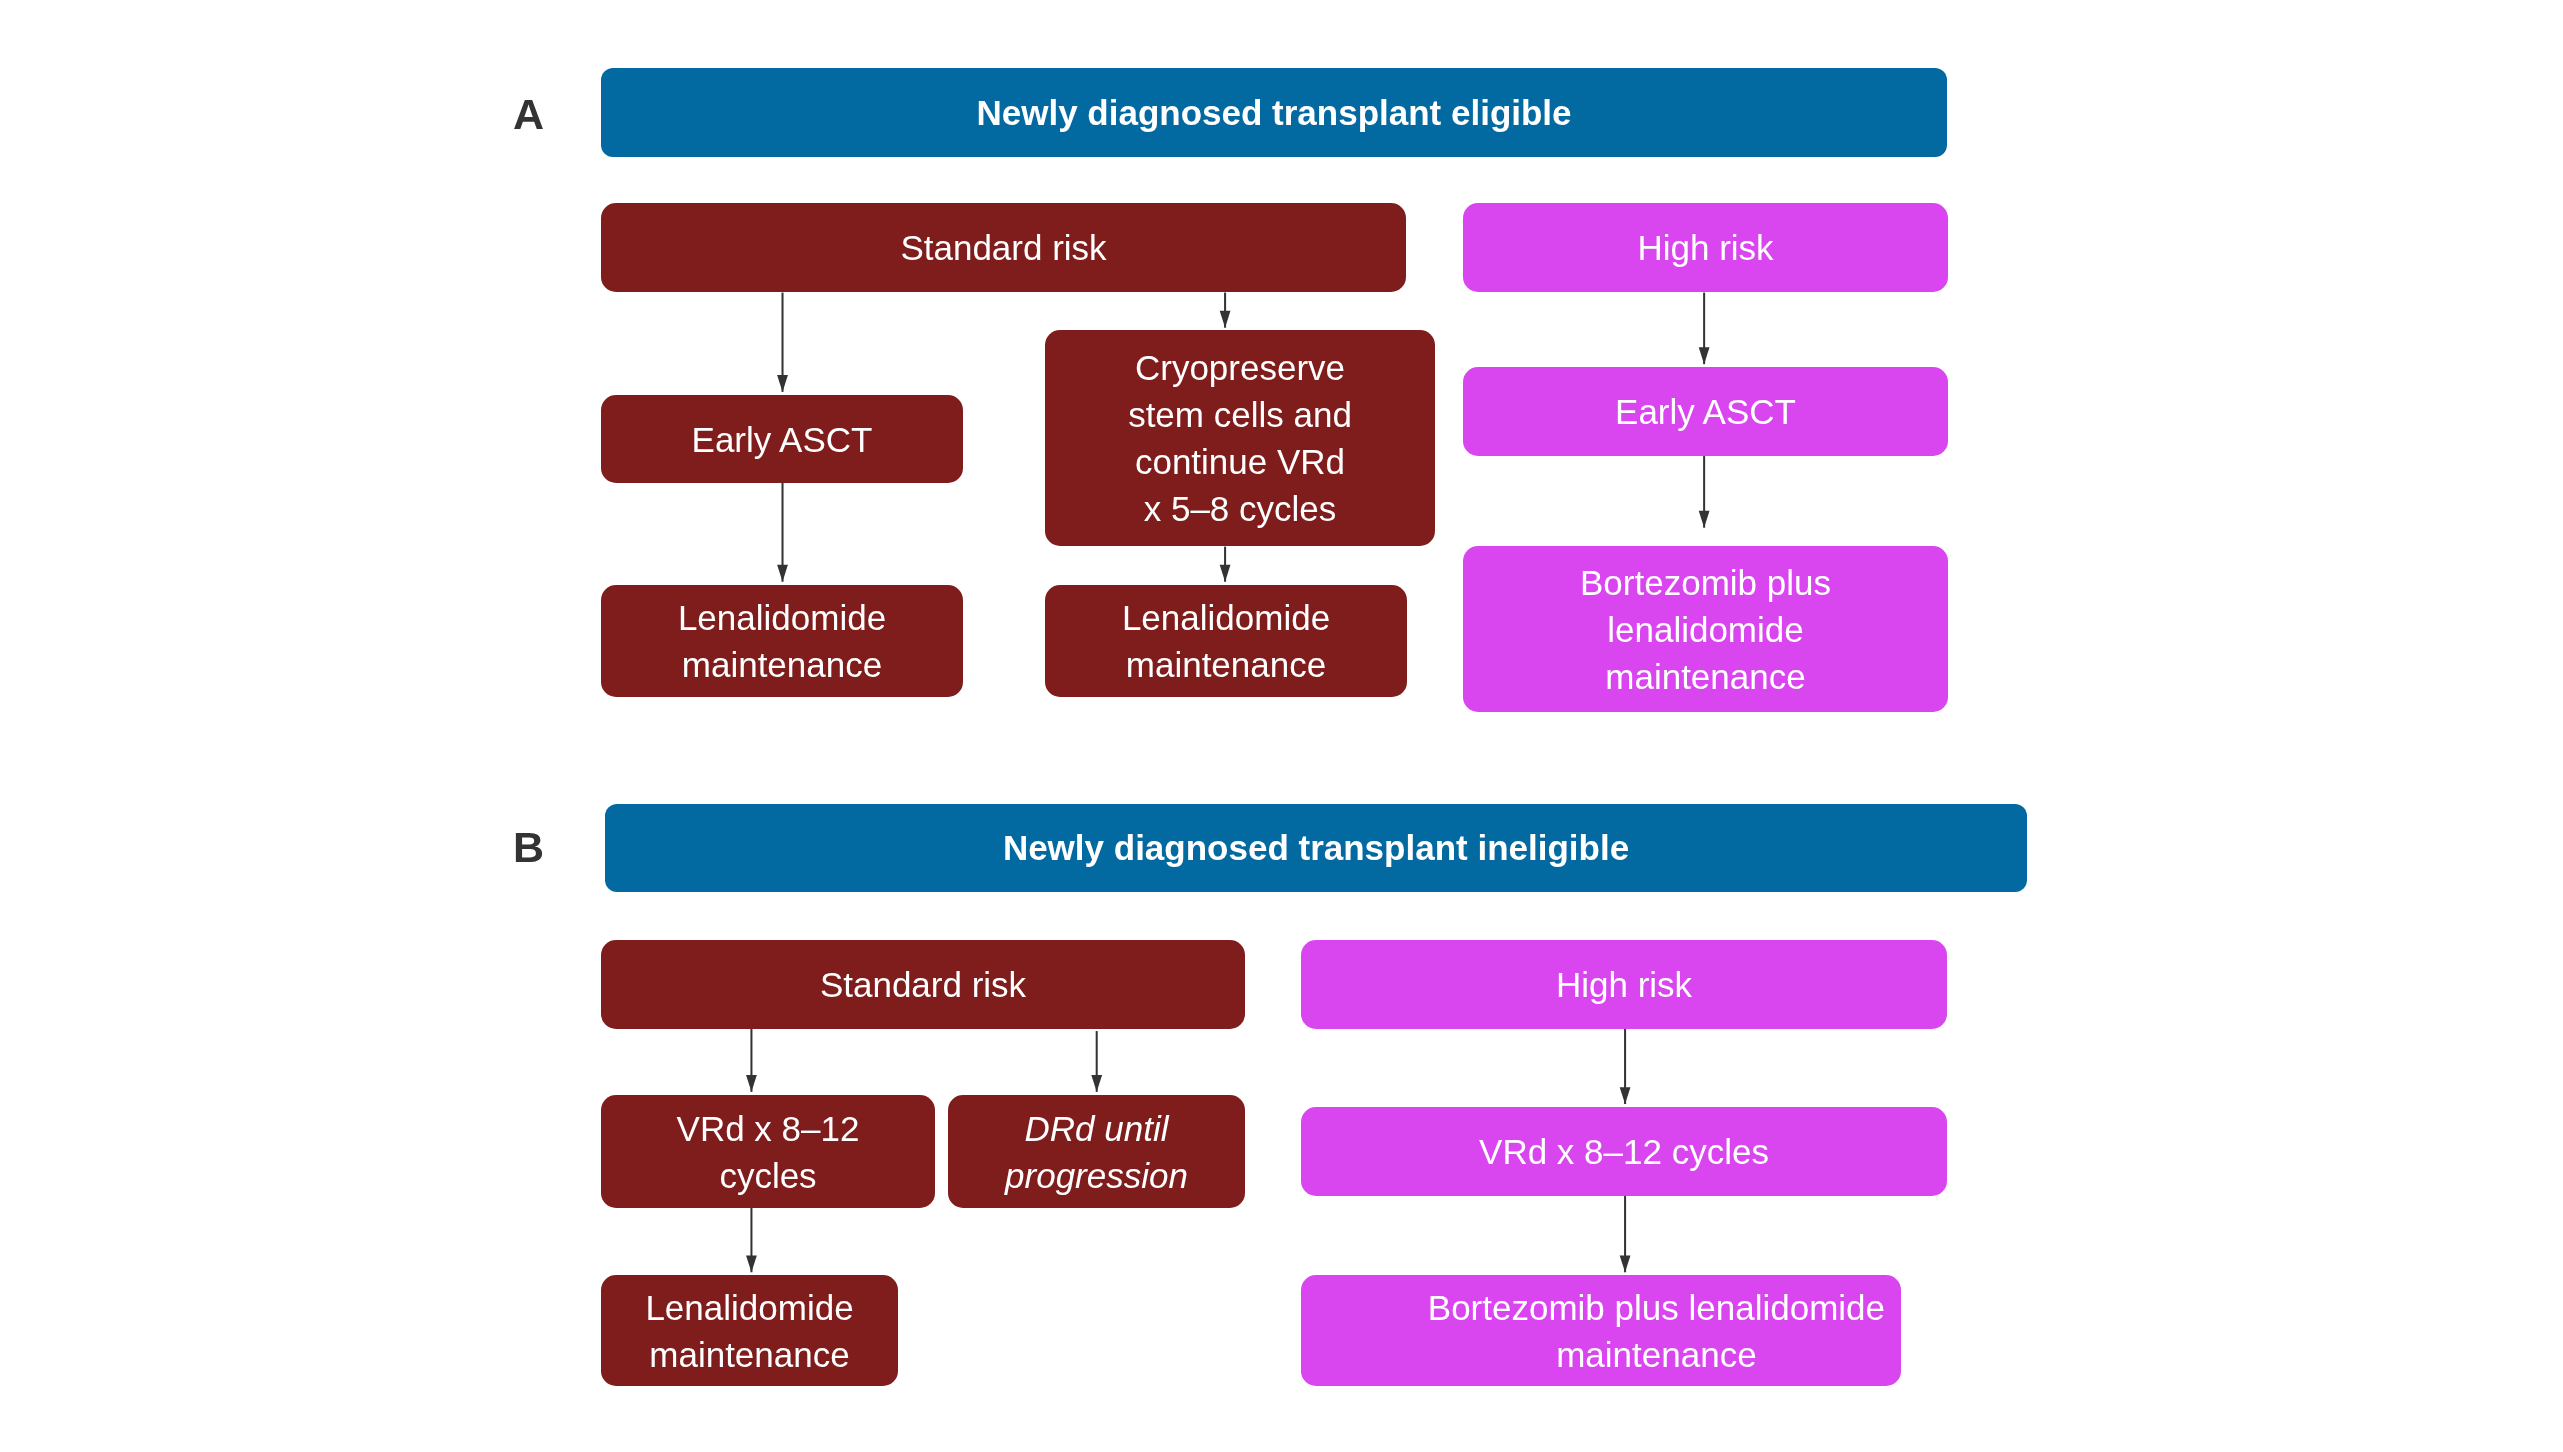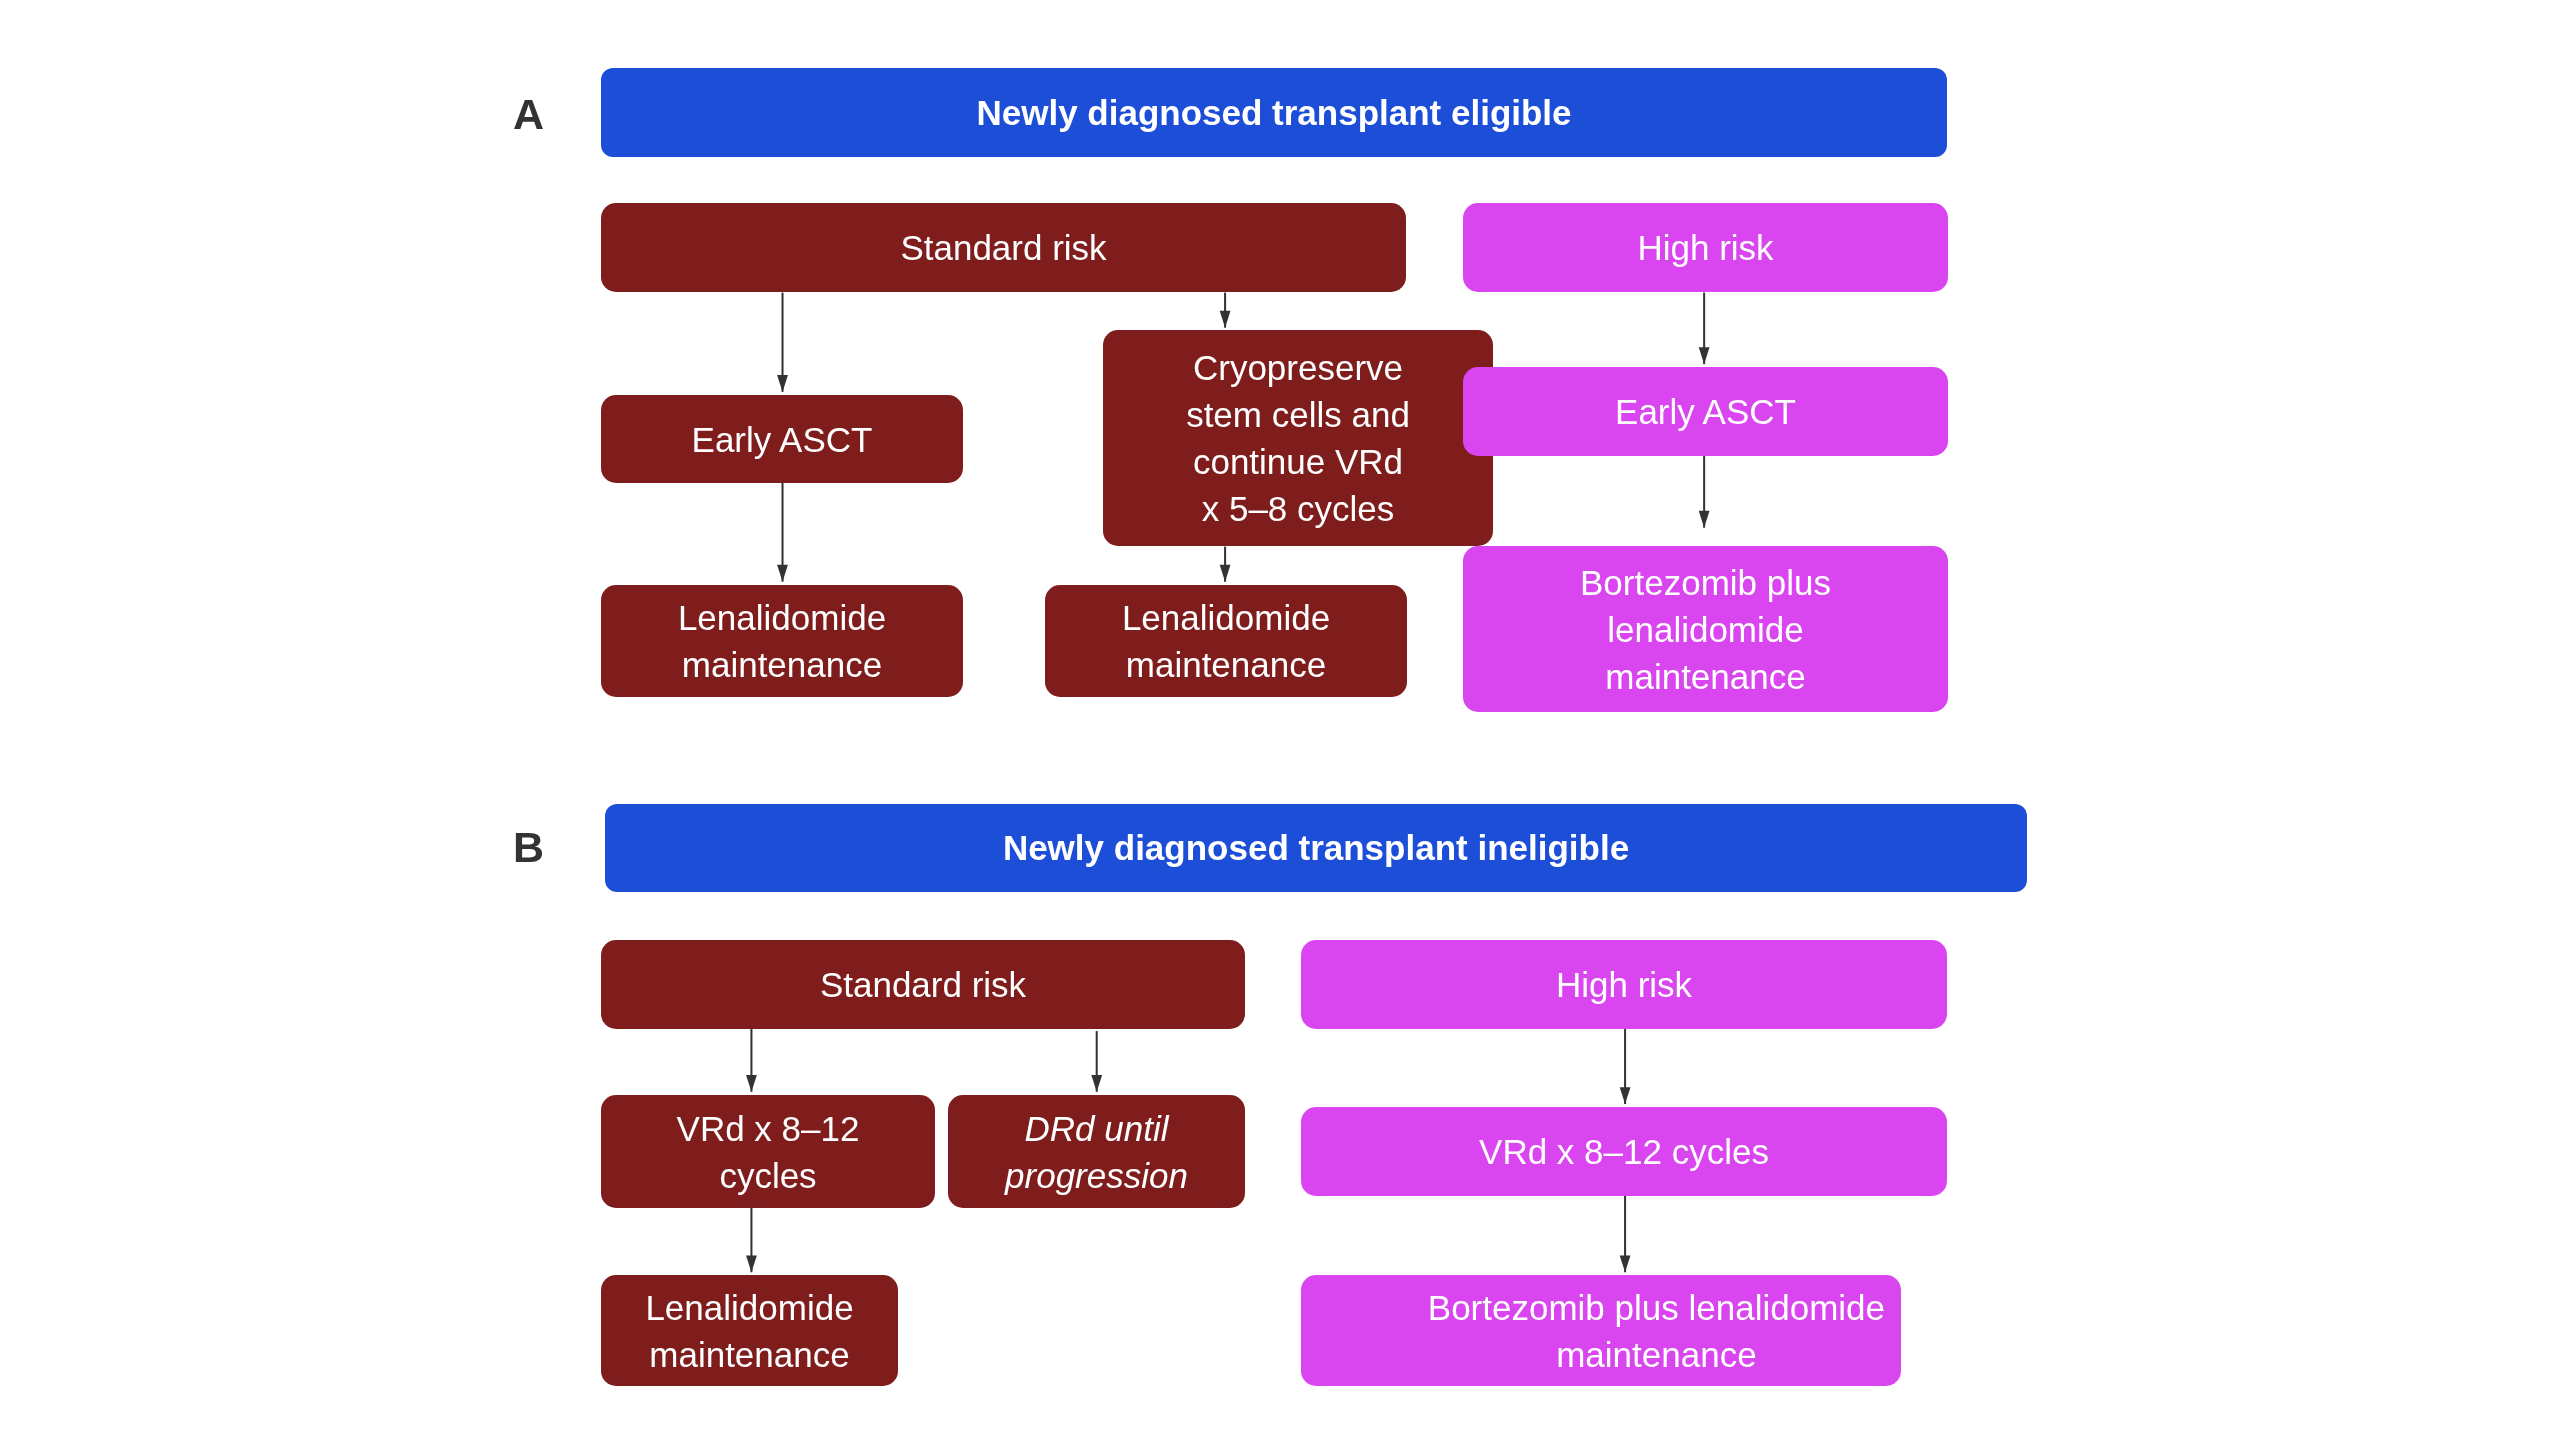--- a/index.html
+++ b/index.html
@@ -3,21 +3,21 @@
 <meta charset="utf-8">
 <style>
   html, body { margin:0; padding:0; background:#ffffff; }
   body { width:2563px; height:1452px; position:relative; overflow:hidden;
          font-family:"Liberation Sans", "DejaVu Sans", sans-serif; }
   .panel-label { position:absolute; font-size:43px; font-weight:bold; color:#333333;
                  width:41px; text-align:center; line-height:1; }
   .box { position:absolute; box-sizing:border-box; border-radius:15px; display:flex;
          align-items:center; justify-content:center; text-align:center; color:#ffffff;
          padding:0 16px; }
-  .header { background:#1d4ed8; font-weight:bold; font-size:35px; border-radius:12px; }
+  .header { background:#0369a1; font-weight:bold; font-size:35px; border-radius:12px; }
   .std { background:#7f1d1d; font-size:35px; line-height:47px; }
   .high { background:#d946ef; font-size:35px; line-height:47px; }
   .box span { white-space:pre-line; display:block; }
   svg.arrows { position:absolute; left:0; top:0; width:2563px; height:1452px; pointer-events:none; }
 </style>
 </head>
 <body>
 
 <div class="panel-label" style="left:508px; top:93px;">A</div>
 <div class="box header" style="left:601px; top:68px; width:1346px; height:89px;">
@@ -27,21 +27,21 @@
 <div class="box std" style="left:601px; top:203px; width:805px; height:89px;">
   <span>Standard risk</span>
 </div>
 <div class="box high" style="left:1463px; top:203px; width:485px; height:89px;">
   <span>High risk</span>
 </div>
 
 <div class="box std" style="left:601px; top:395px; width:362px; height:88px;">
   <span>Early ASCT</span>
 </div>
-<div class="box std" style="left:1103px; top:330px; width:390px; height:216px;justify-content:center;">
+<div class="box std" style="left:1045px; top:330px; width:390px; height:216px;justify-content:center;">
   <span>Cryopreserve
 stem cells and
 continue VRd
 x 5–8 cycles</span>
 </div>
 <div class="box std" style="left:601px; top:585px; width:362px; height:112px;">
   <span>Lenalidomide
 maintenance</span>
 </div>
 <div class="box std" style="left:1045px; top:585px; width:362px; height:112px;">

